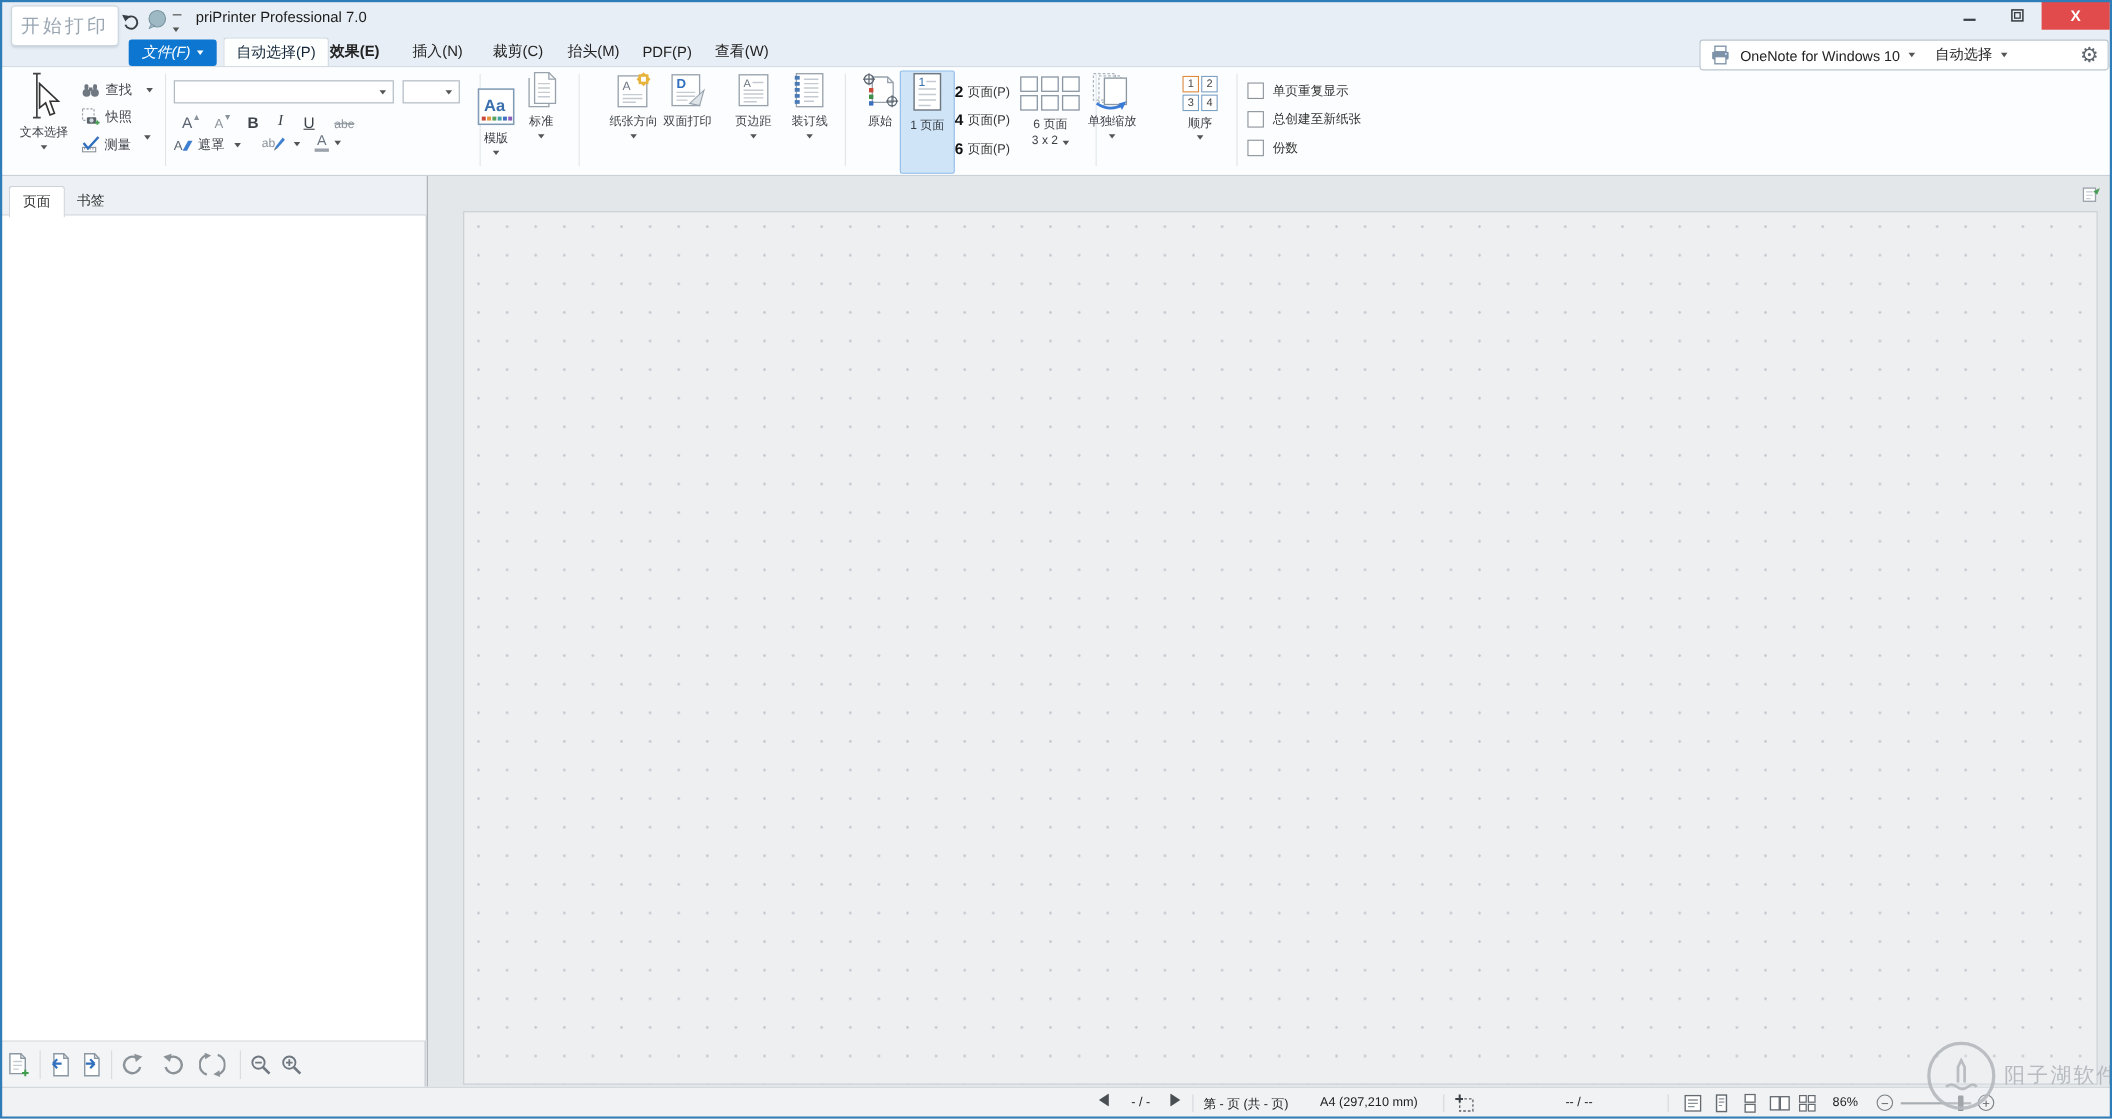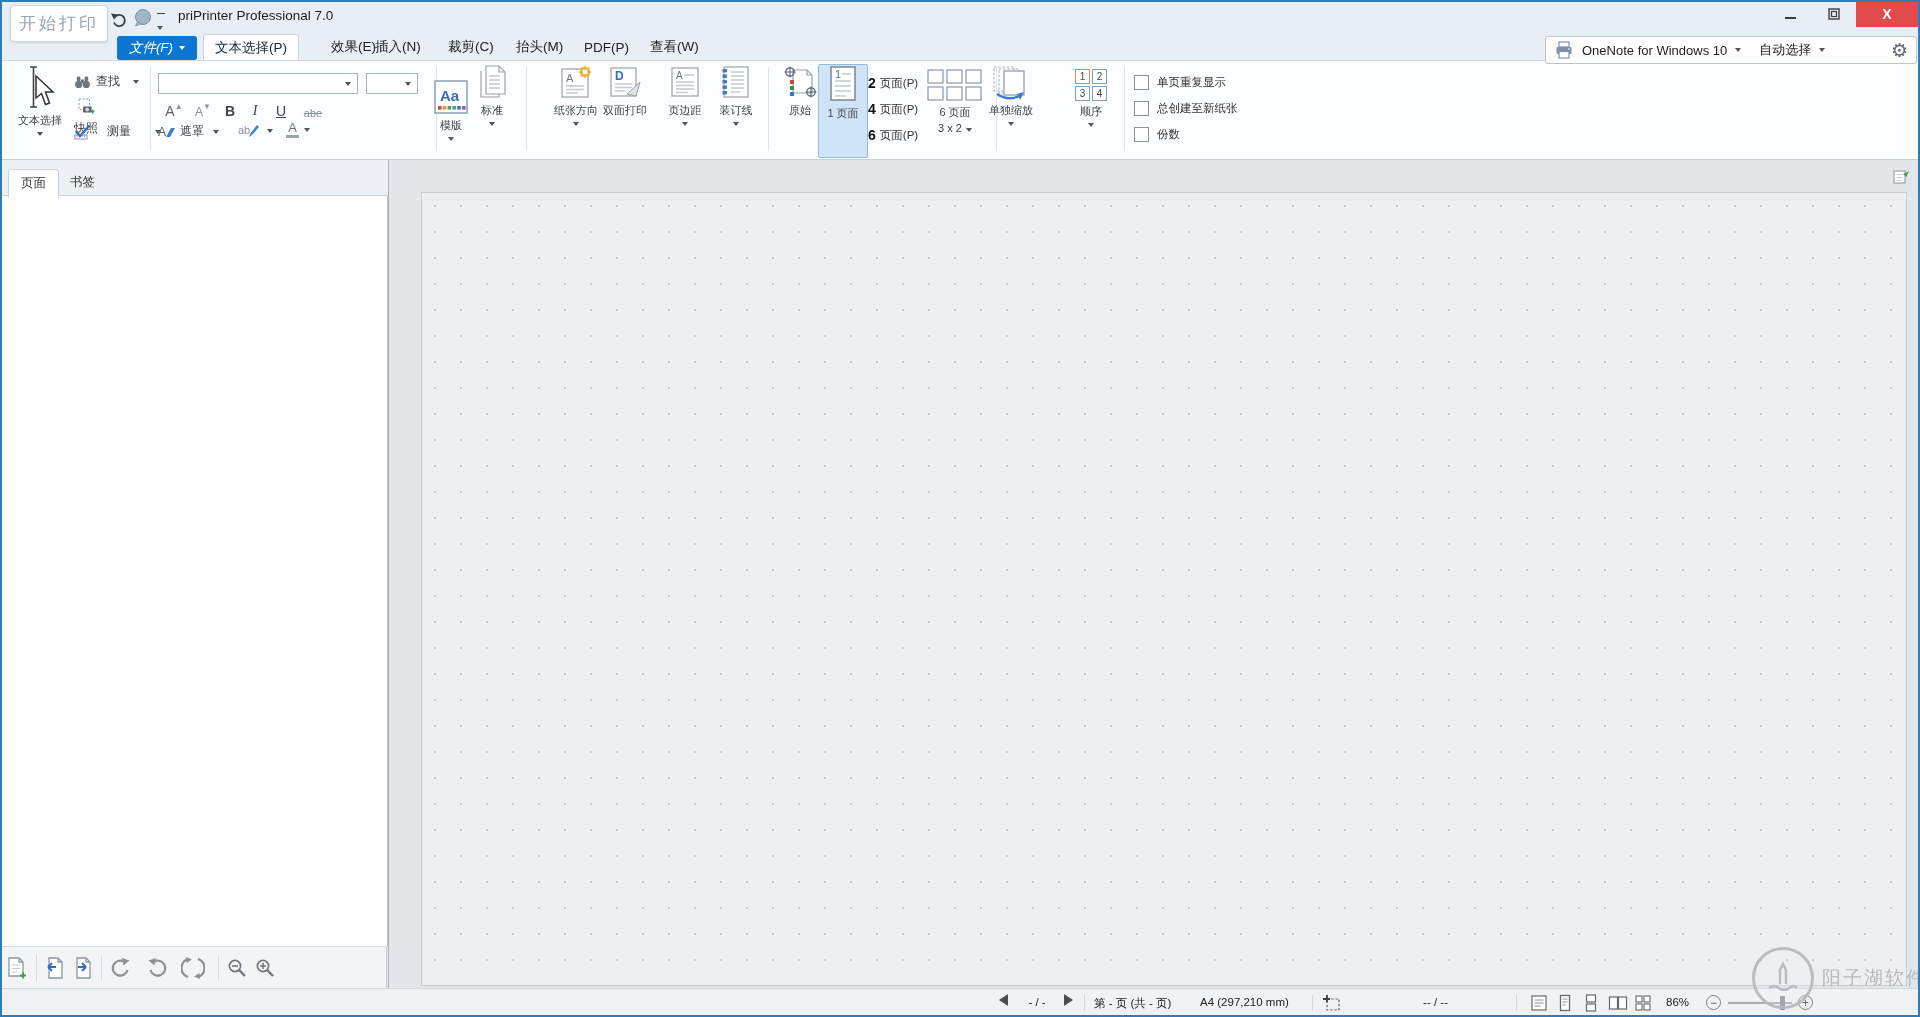--- a/index.html
+++ b/index.html
@@ -109,23 +109,23 @@
     <div class="winbtn closebtn" style="left:1856px;width:62px;">
       <span>X</span>
     </div>
   </div>
 
   <div class="filebtn">
     <span>文件(F)</span>
     <i class="dn" style="border-top-color:#fff;"></i>
   </div>
   <div class="tab active" style="left:203px;width:96px;box-sizing:border-box;">
-    <span>文本选择(P)</span>
-    </div>
-  <div class="tab" style="left:321px;">
+    <span>自动选择(P)</span>
+    </div>
+  <div class="tab" style="left:290px;font-weight:bold;">
     <span>效果(E)</span>
     </div>
   <div class="tab" style="left:365px;">
     <span>插入(N)</span>
     </div>
   <div class="tab" style="left:438px;">
     <span>裁剪(C)</span>
     </div>
   <div class="tab" style="left:506px;">
     <span>抬头(M)</span>
@@ -168,31 +168,31 @@
         <rect x="2.3" y="2.5" width="3.6" height="5" rx="1.4" fill="#6f7780"></rect>
         <rect x="10.1" y="2.5" width="3.6" height="5" rx="1.4" fill="#6f7780"></rect>
         <circle cx="4.2" cy="10.4" r="3.6" fill="#6f7780"></circle>
         <circle cx="11.8" cy="10.4" r="3.6" fill="#6f7780"></circle>
         <rect x="6.4" y="5.5" width="3.2" height="3.5" fill="#6f7780"></rect>
       </svg>
       <span class="minilabel">查找</span>
       <i class="dn" style="margin-left:8px;"></i>
     </div>
 
-    <div class="abs" style="left:74px;top:37px;display:flex;align-items:center;gap:5px;flex-direction:column;">
+    <div class="abs" style="left:74px;top:37px;display:flex;align-items:center;gap:5px;">
       <svg width="17" height="17" viewBox="0 0 17 17">
         <rect x="1" y="1" width="10.5" height="10.5" fill="none" stroke="#9aa2ab" stroke-width="1.1" stroke-dasharray="2 1.6"></rect>
         <rect x="5" y="8.5" width="8.5" height="6" rx="1" fill="#5b636b"></rect>
         <circle cx="9.2" cy="11.5" r="1.9" fill="#cfd6dc"></circle>
         <path d="M12.5 13.5h4M14.5 11.5v4" stroke="#3f9e4d" stroke-width="1.6"></path>
       </svg>
       <span class="minilabel">快照</span>
     </div>
 
-    <div class="abs" style="left:74px;top:62px;display:flex;align-items:center;gap:16px;">
+    <div class="abs" style="left:74px;top:62px;display:flex;gap:4px;">
       <svg width="17" height="16" viewBox="0 0 17 16">
         <rect x="1" y="11" width="12" height="4" fill="#fff" stroke="#8a929a" stroke-width="1"></rect>
         <path d="M3 11v2M5.5 11v2M8 11v2M10.5 11v2" stroke="#8a929a" stroke-width="0.9"></path>
         <path d="M2 7 L6 12 L15.5 1.5" stroke="#2f6fbe" stroke-width="2.2" fill="none"></path>
       </svg>
       <span class="minilabel">测量</span>
       <i class="dn" style="margin-left:8px;"></i>
     </div>
 
     <div class="vsep" style="left:150px;"></div>

